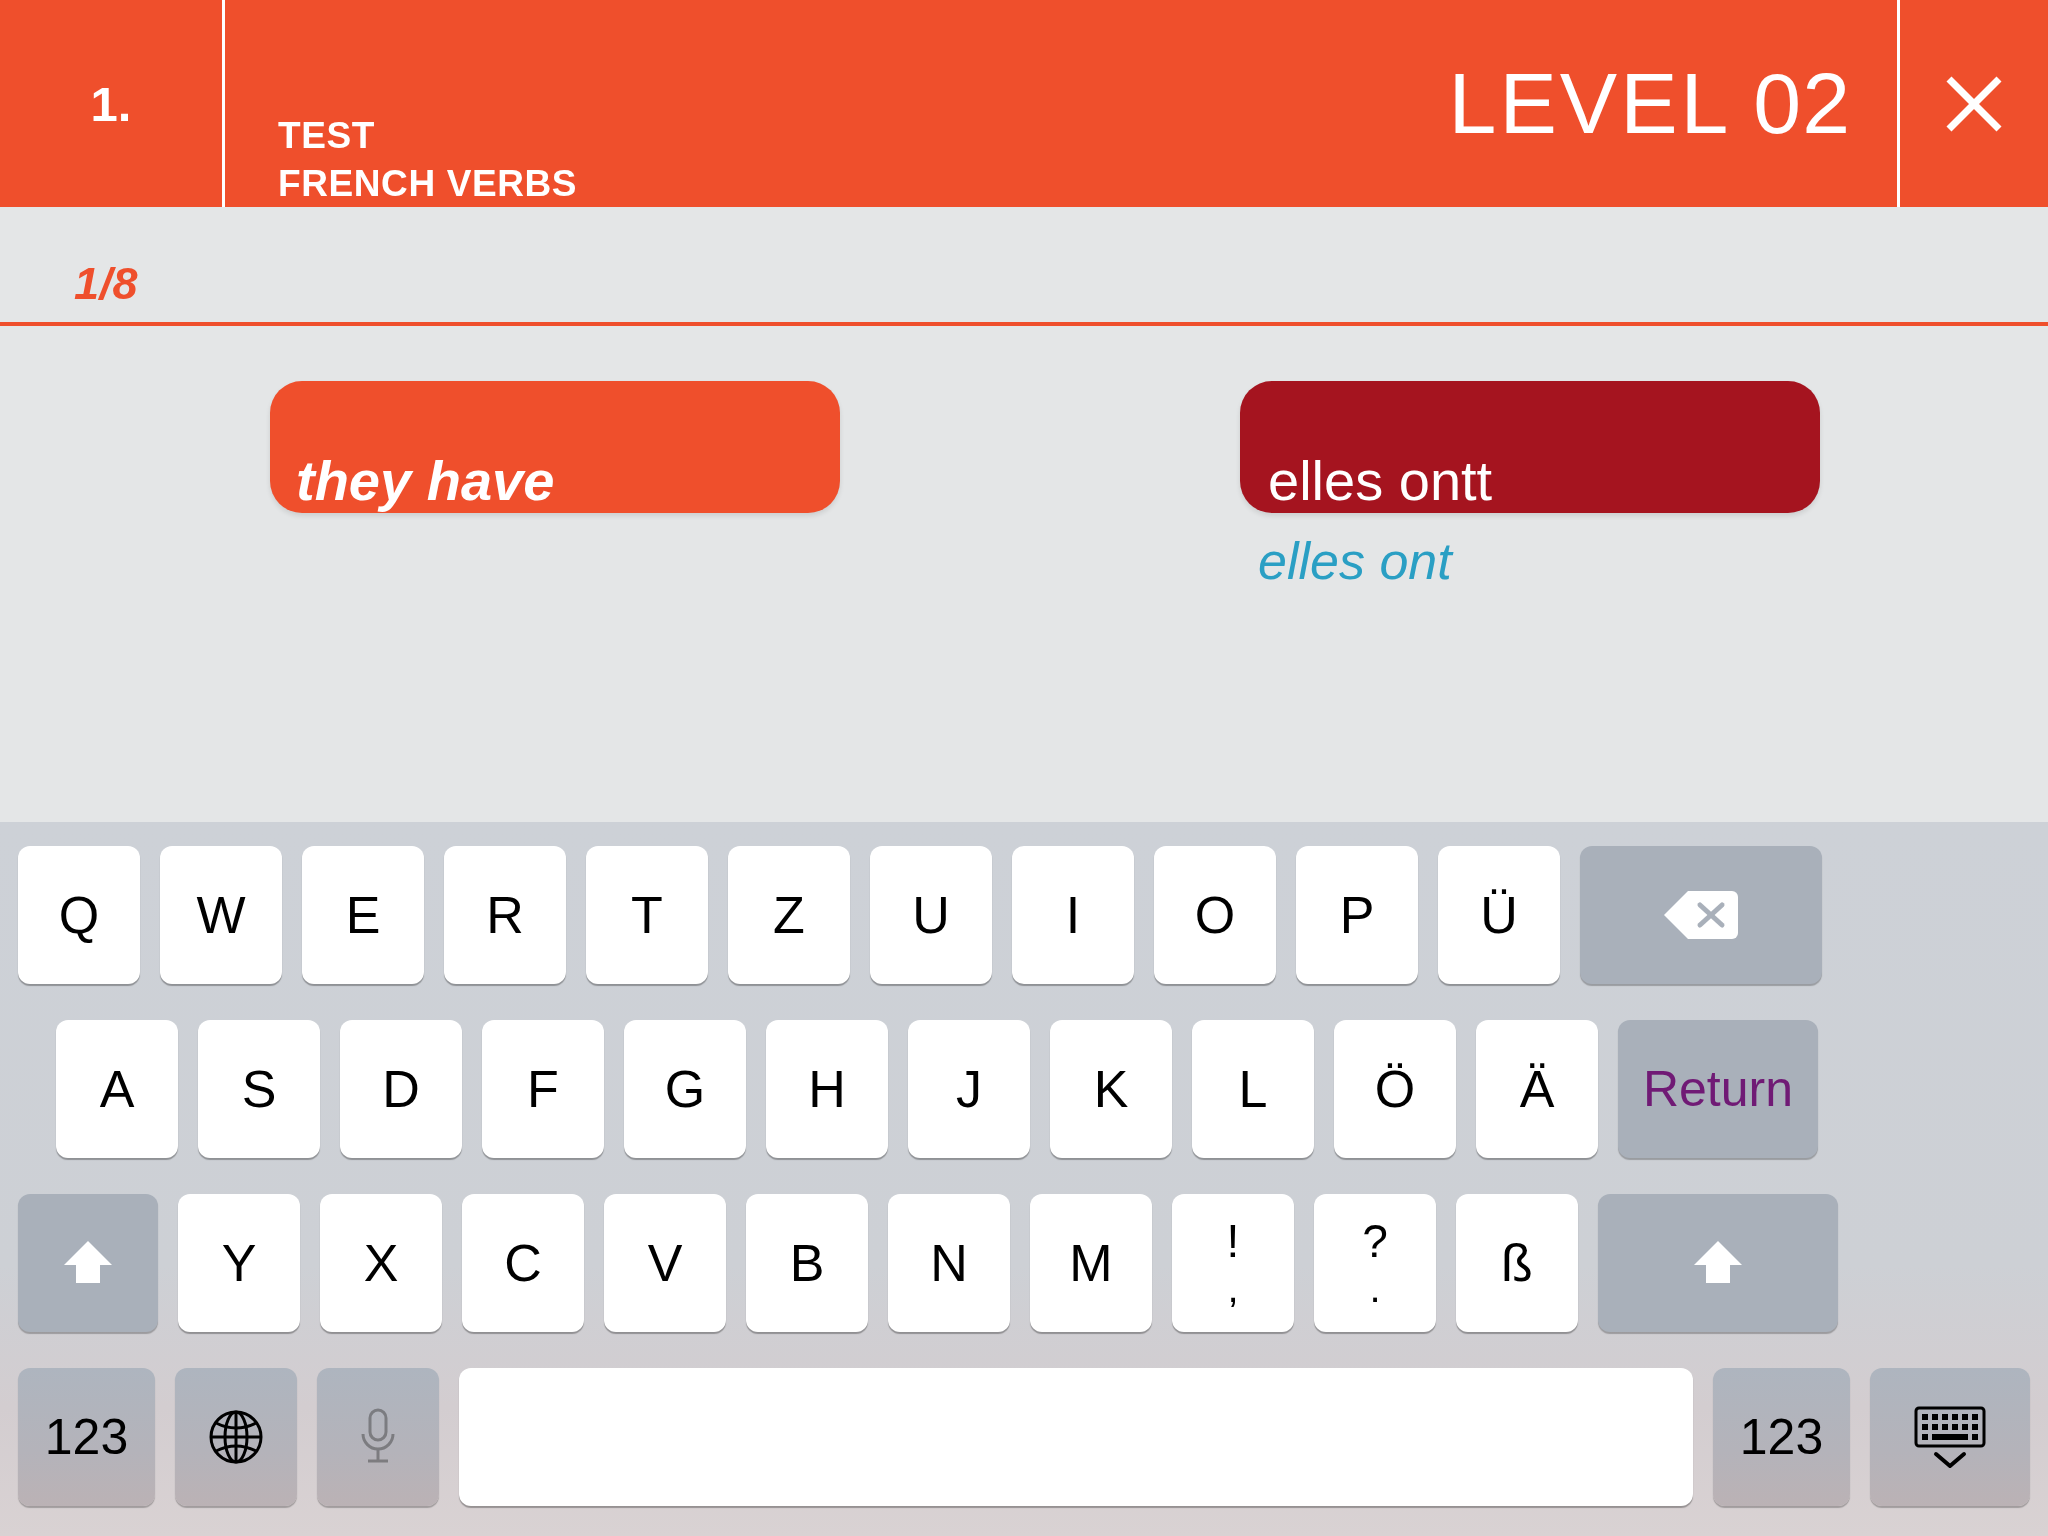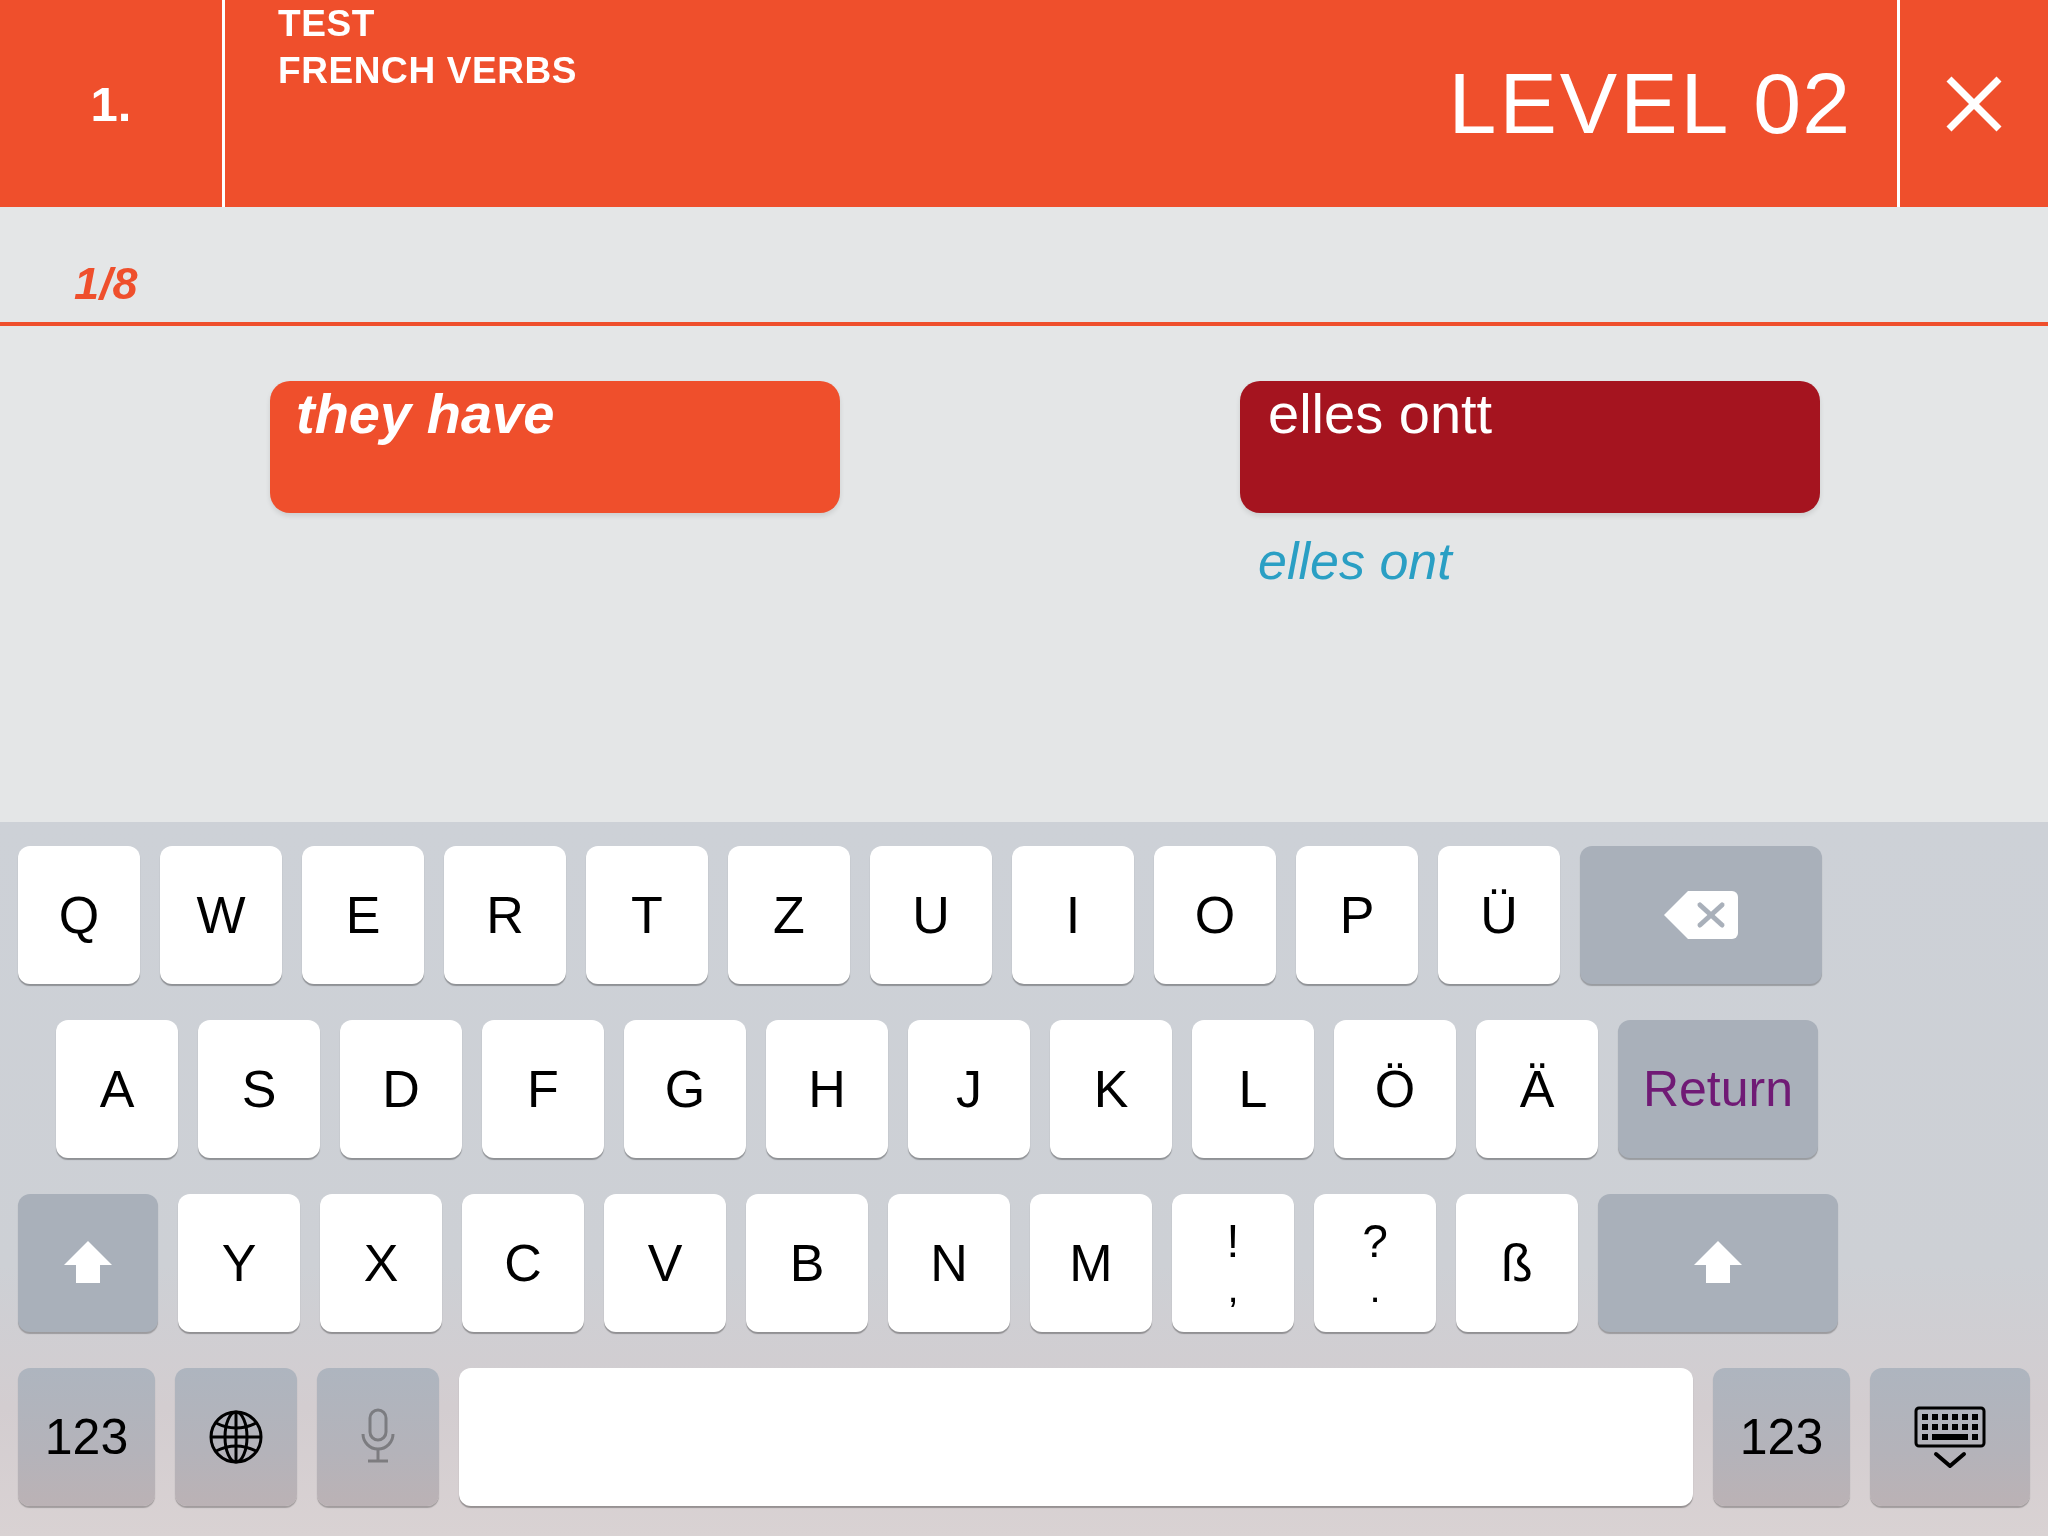--- a/index.html
+++ b/index.html
@@ -34,21 +34,21 @@
   }
   .hdr-div-left {
     width: 3px;
     background: #ffffff;
     flex: 0 0 3px;
   }
   .hdr-title {
     flex: 1 1 auto;
     display: flex;
     flex-direction: column;
-    justify-content: flex-start;
+    justify-content: flex-end;
     padding-left: 53px;
     color: #ffffff;
     font-weight: bold;
     font-size: 37px;
     line-height: 1.28;
     letter-spacing: 0.6px;
   }
   .hdr-level {
     display: flex;
     align-items: center;
@@ -124,23 +124,23 @@
 
   
   .content {
     position: relative;
     width: 2048px;
     height: 496px;
     background: #e4e6e7;
   }
   .pill {
     position: absolute;
-    border-radius: 20px;
-    display: flex;
-    align-items: flex-start;
+    border-radius: 32px;
+    display: flex;
+    align-items: flex-end;
     padding: 0 26px;
     box-shadow: 0 3px 5px rgba(0,0,0,0.10);
   }
   .pill-prompt {
     left: 270px;
     top: 55px;
     width: 570px;
     height: 132px;
     background: #ef4f2c;
     color: #ffffff;

